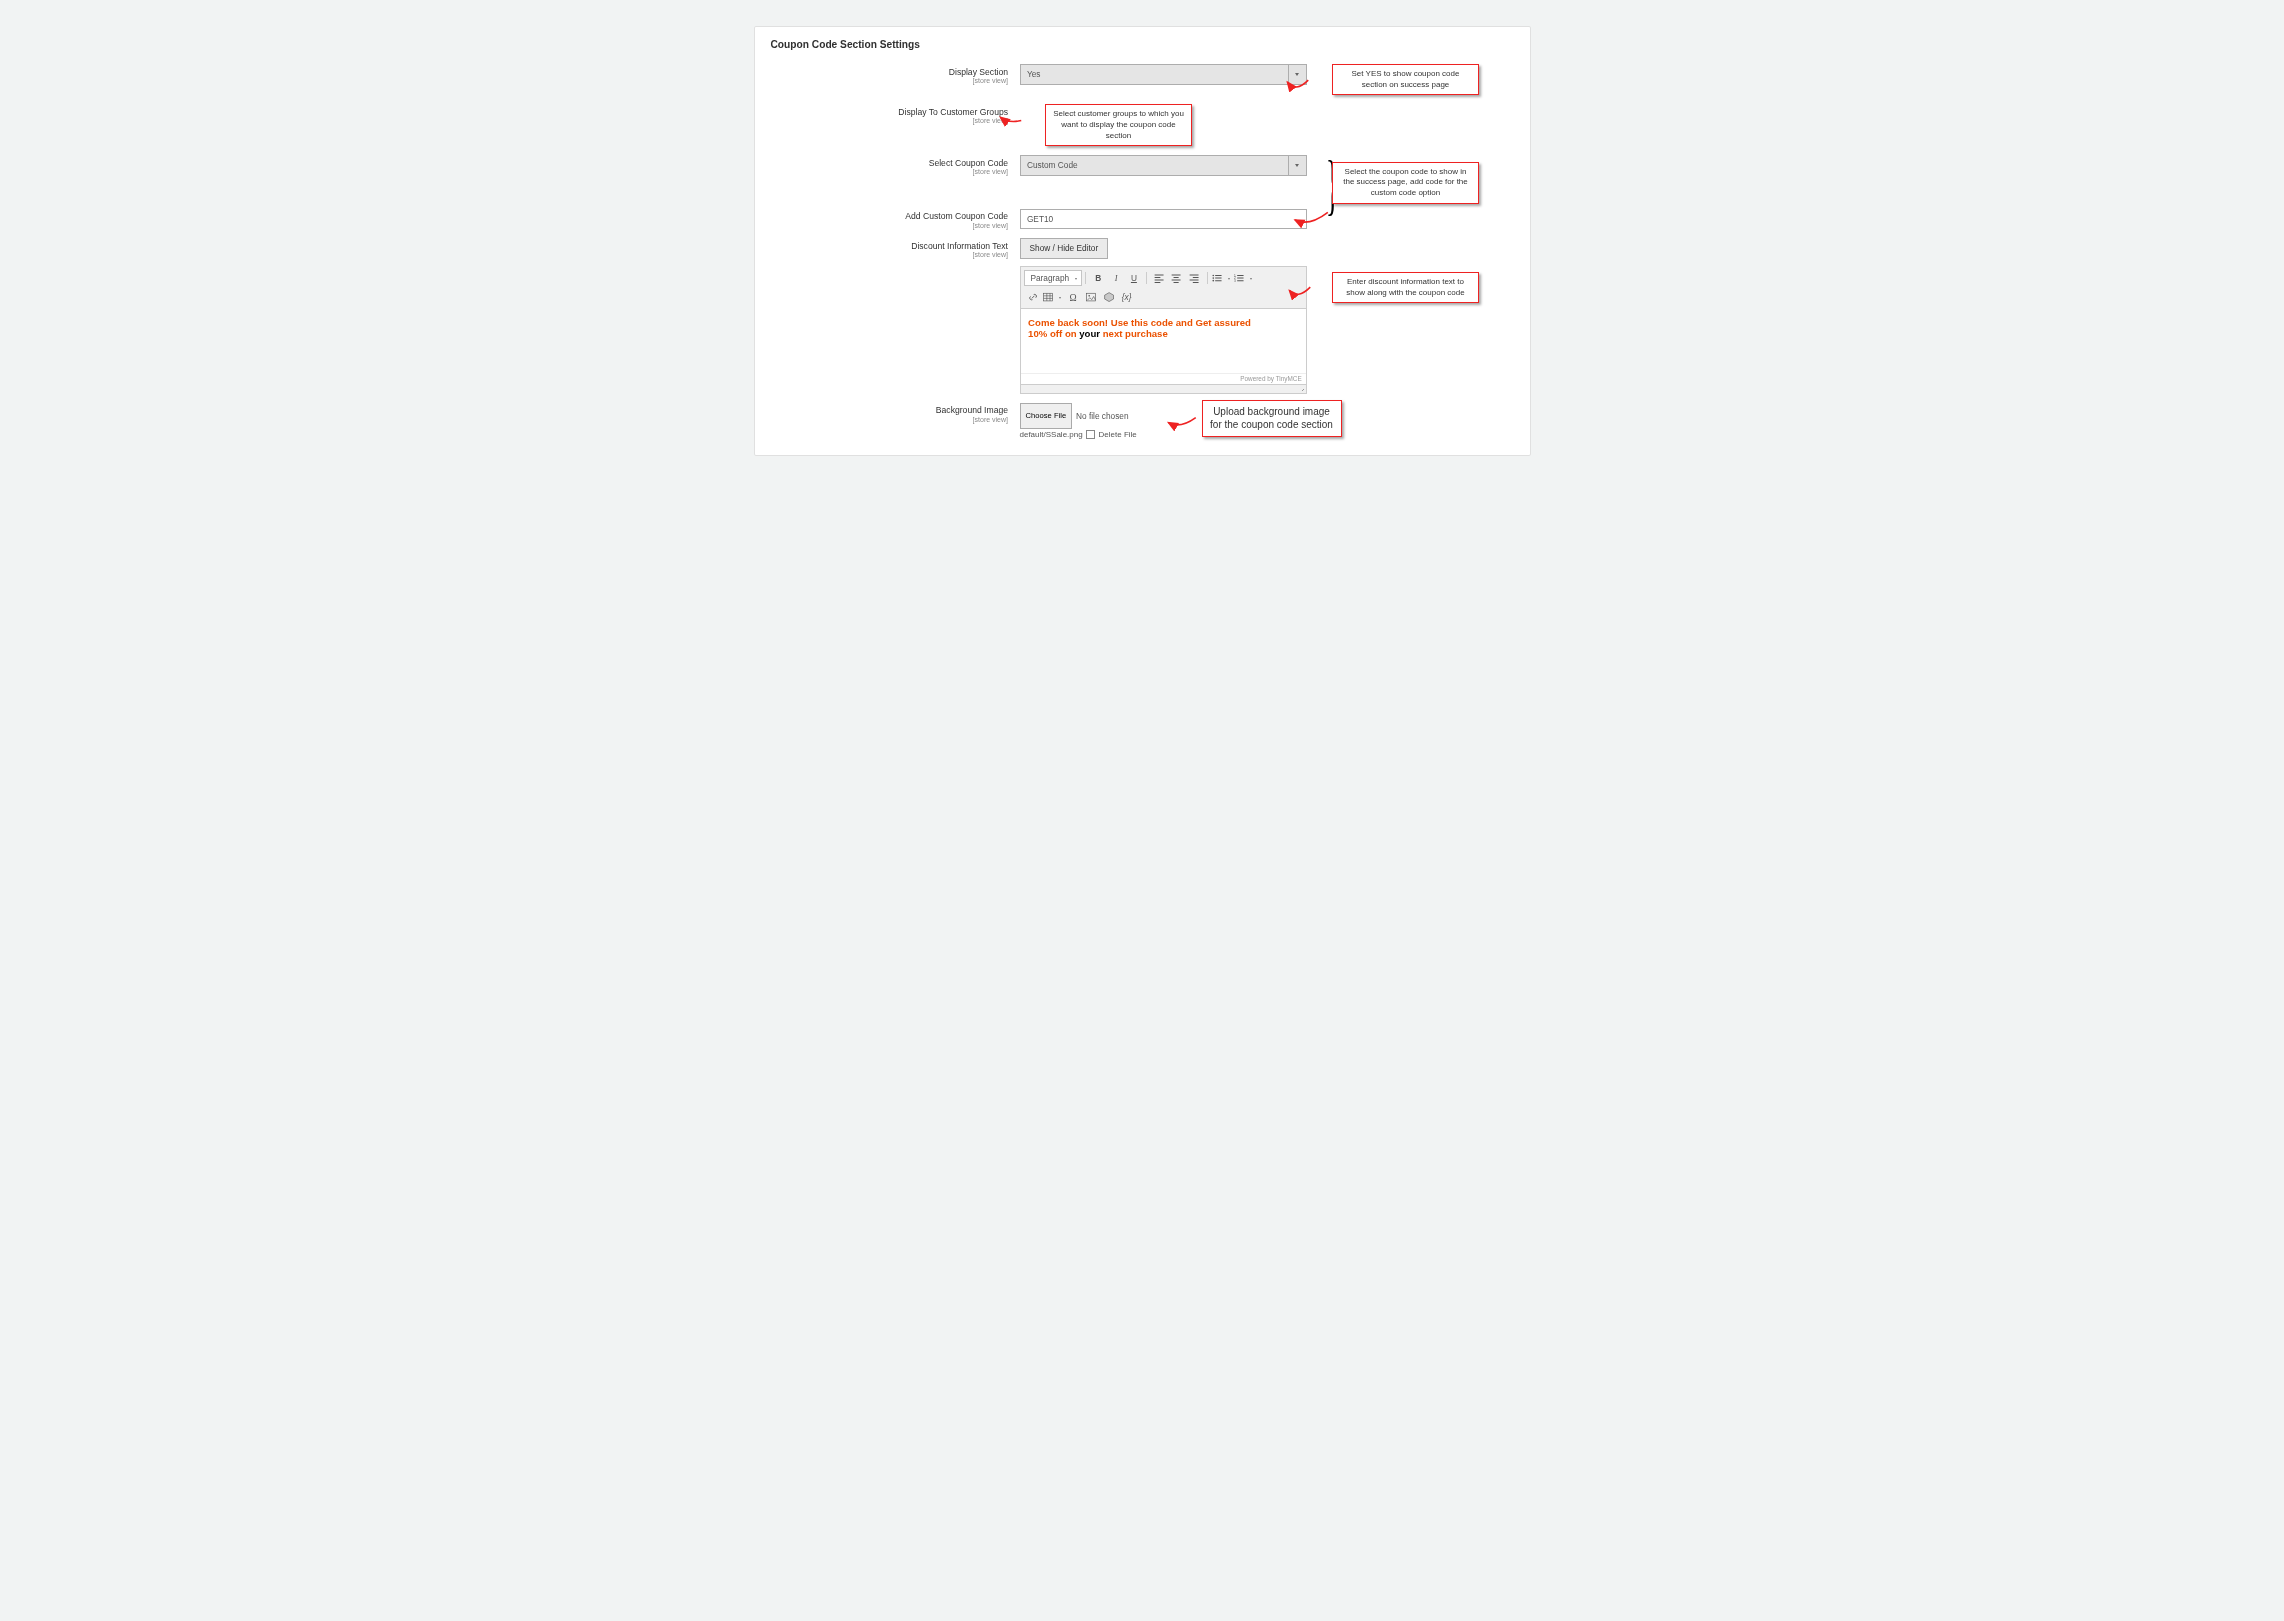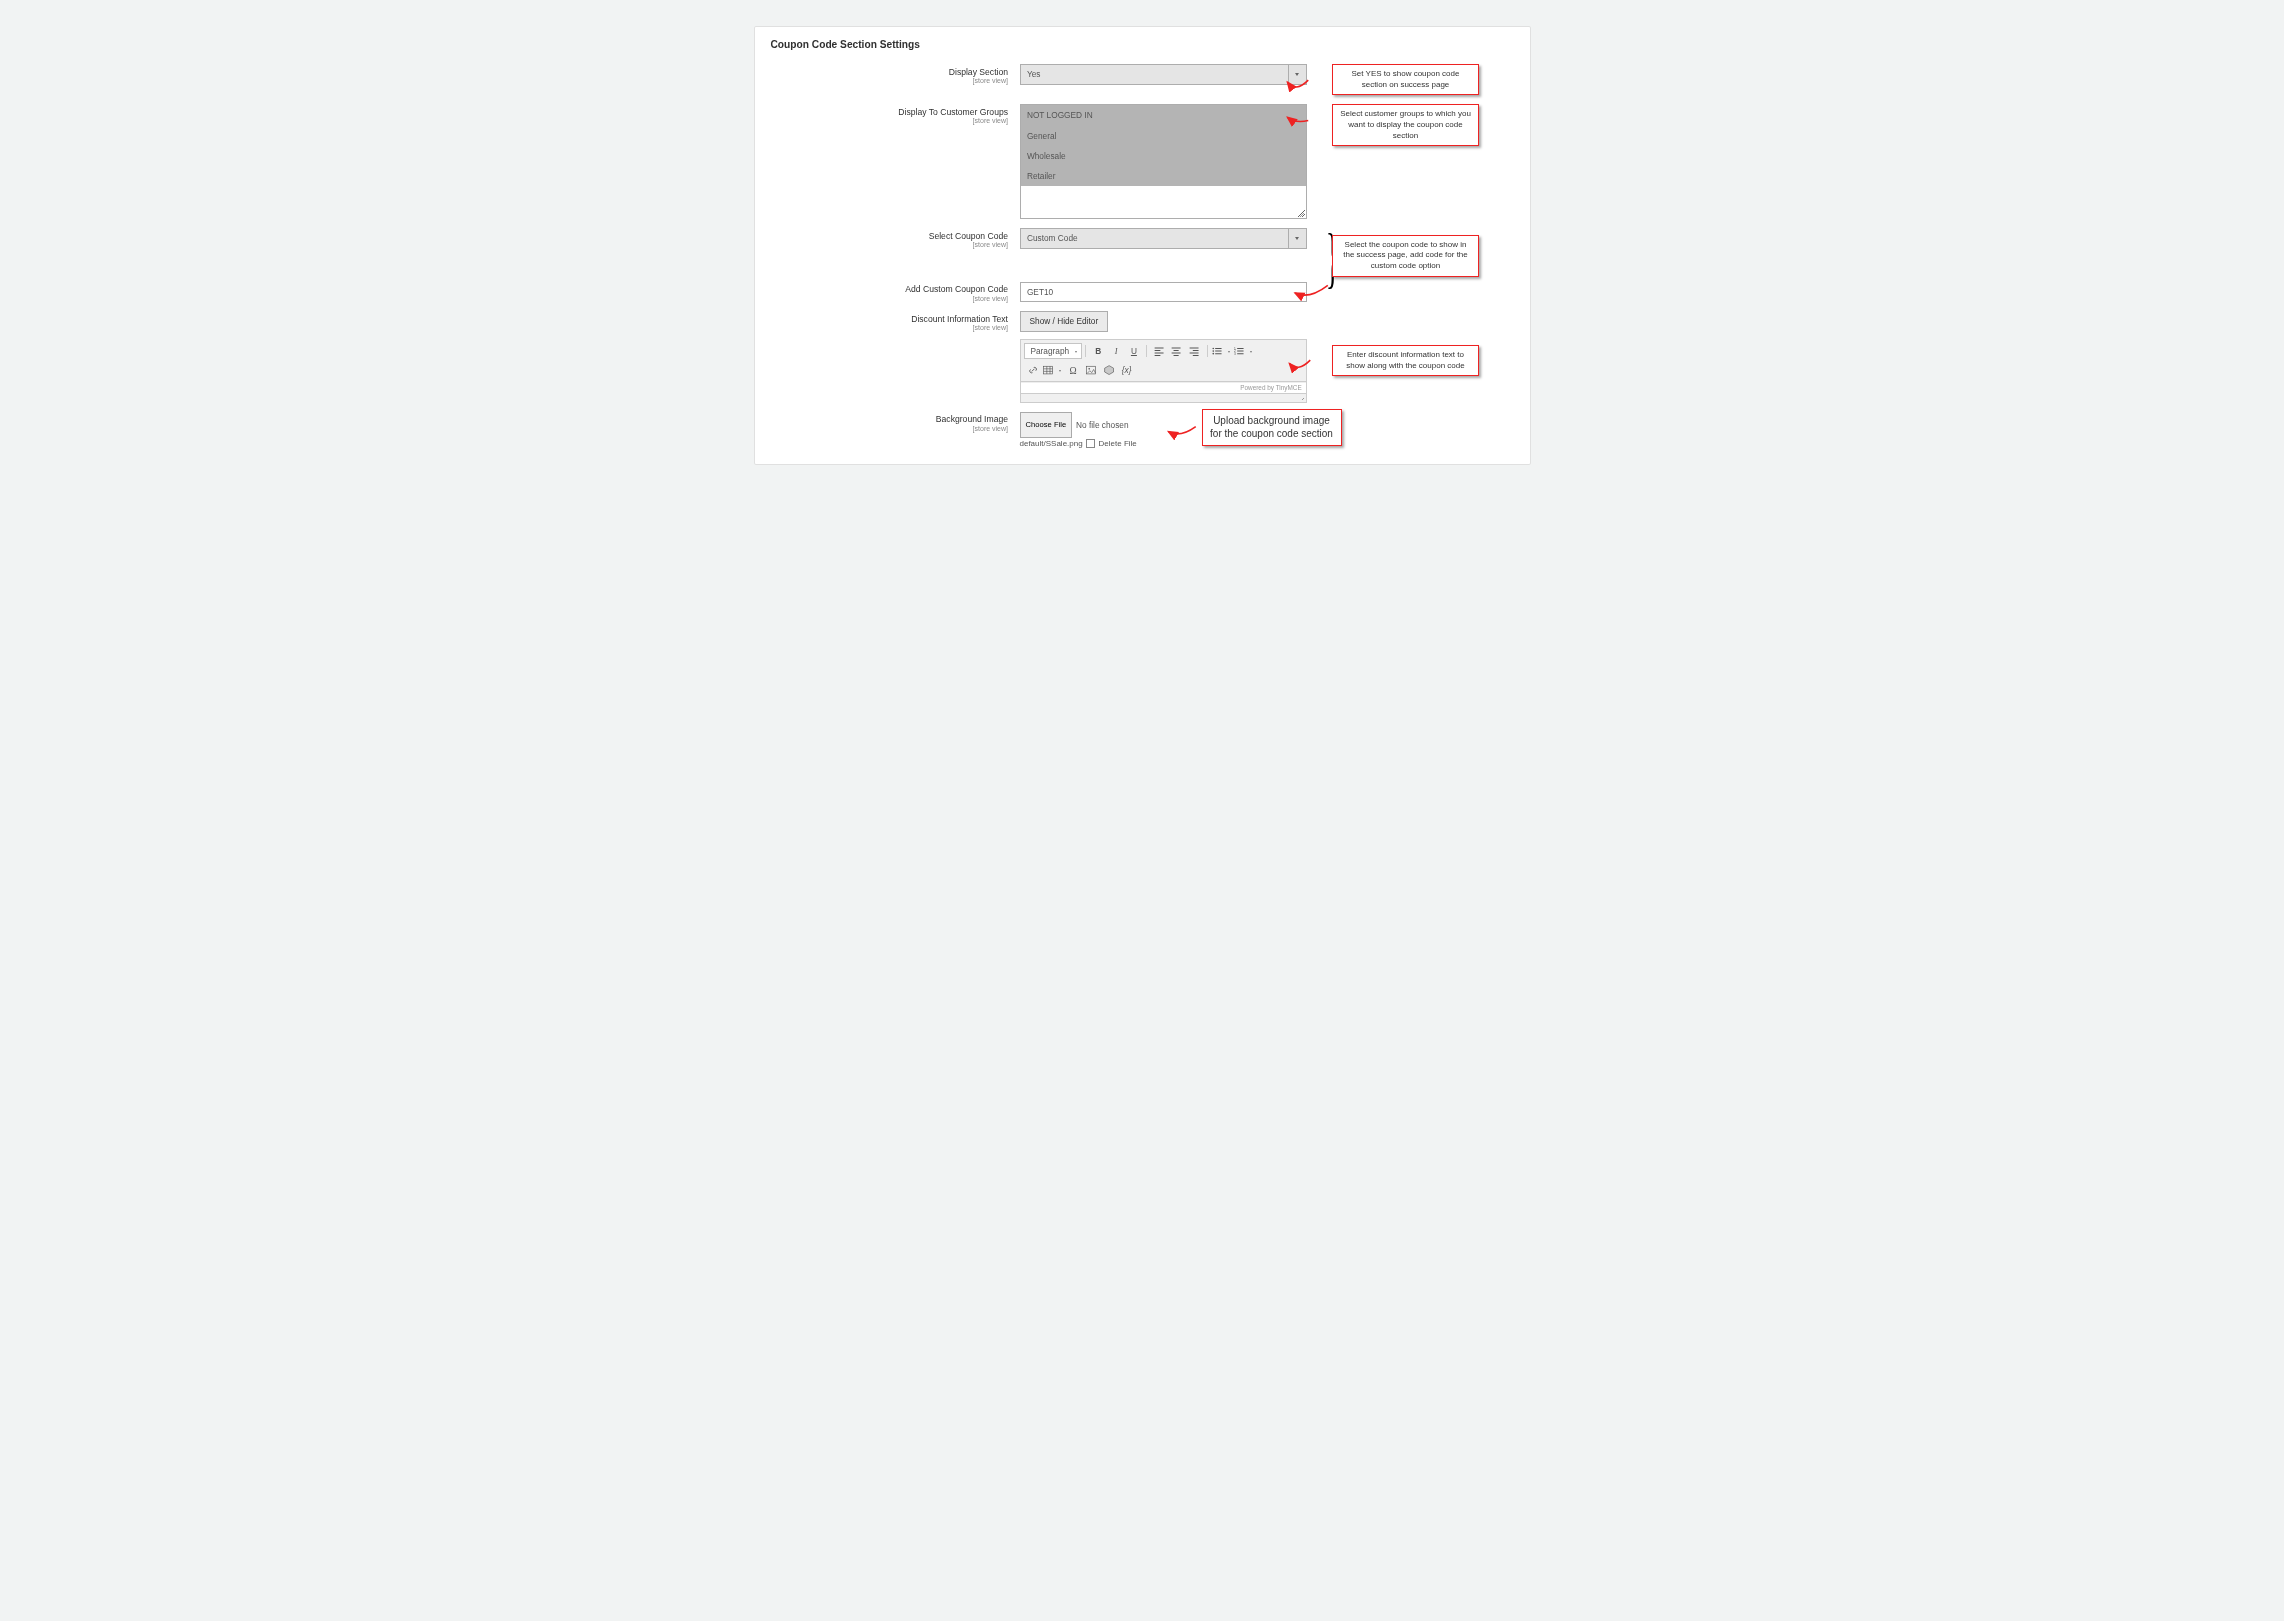--- a/index.html
+++ b/index.html
@@ -241,28 +241,20 @@
       </svg>
       <div class="callout wide">Set YES to show coupon code section on success page</div>
     </div>
   </div>
 
   <div class="field">
     <div class="field-label-col">
       <span class="field-label">Display To Customer Groups</span>
       <span class="scope">[store view]</span>
     </div>
-    <div class="field-input-col">
-      <div class="multiselect">
-        <div class="opt sel">NOT LOGGED IN</div>
-        <div class="opt sel">General</div>
-        <div class="opt sel">Wholesale</div>
-        <div class="opt sel">Retailer</div>
-      </div>
-    </div>
     <div class="callout-col">
       <svg class="anno" style="left:-20.4px;top:6.4px;width:25.5px;height:19px" viewBox="0 0 40 30" width="25.5" height="19">
         <path d="M35,15 Q15,20 2,10" stroke="#e22" stroke-width="2.5" fill="none" marker-end="url(#ah1)"></path>
       </svg>
       <div class="callout wide">Select customer groups to which you want to display the coupon code section</div>
     </div>
   </div>
 
   <div class="field" style="margin-bottom:5.1px;">
     <div class="field-label-col">
@@ -372,20 +364,26 @@
                 <circle cx="5" cy="6" r="1.3" fill="#555"></circle>
                 <path d="M2 13l4-4 3 3 3-5 3 6" stroke="#555" fill="none"></path>
               </svg>
             </button>
           <button class="ed-btn">
               <svg class="ico" viewBox="0 0 16 16">
                 <path d="M8 1l7 4v6l-7 4-7-4V5z" stroke="#555" fill="#555" fill-opacity="0.25"></path>
               </svg>
             </button>
           <button class="ed-btn" style="font-style:italic;">{x}</button>
+        </div>
+        <div class="ed-body">
+          <div class="rte">
+            <span class="c-orange">Come back soon! Use this code and Get assured </span><br>
+            <span class="c-orange">10% off on </span><span class="c-black">your</span><span class="c-orange"> next purchase</span>
+          </div>
         </div>
         <div class="ed-footer">Powered by TinyMCE</div>
         <div class="ed-resize"></div>
       </div>
     </div>
     <div class="callout-col" style="padding-top:34px;">
       <svg class="anno" style="left:-19px;top:46px;width:25.5px;height:19px" viewBox="0 0 40 30" width="25.5" height="19">
         <path d="M35,5 Q15,25 2,10" stroke="#e22" stroke-width="2.5" fill="none" marker-end="url(#ah1)"></path>
       </svg>
       <div class="callout wide">Enter discount information text to show along with the coupon code</div>

